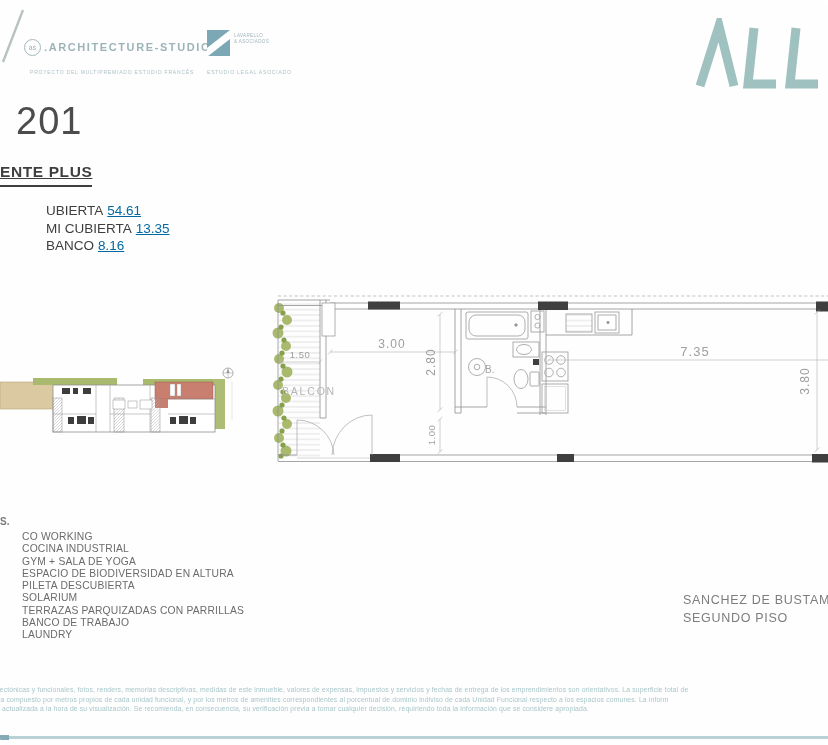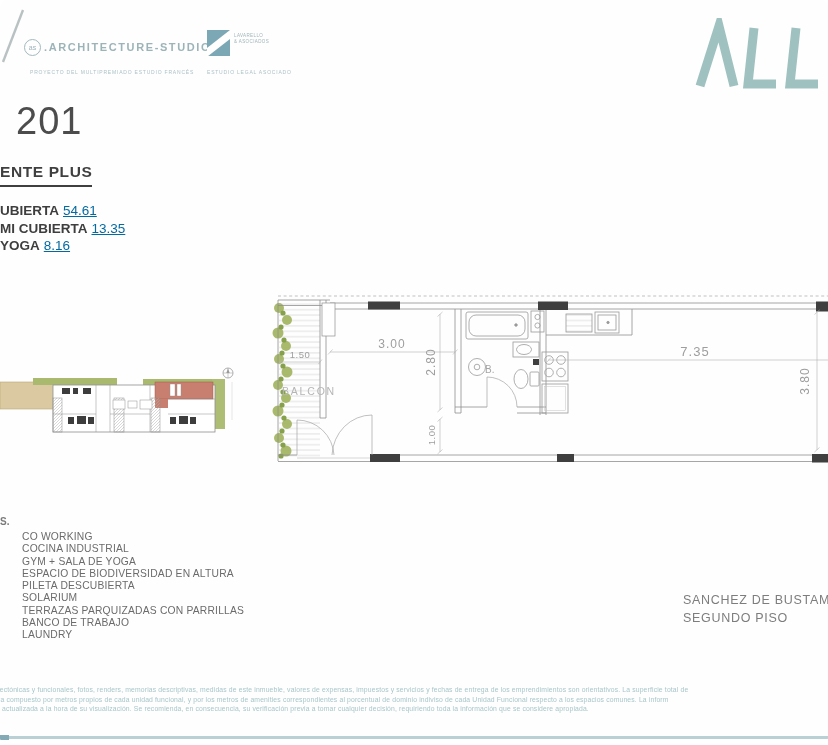--- a/index.html
+++ b/index.html
@@ -16,23 +16,23 @@
   .arch-sub{top:69px;left:30px;font-size:5px;letter-spacing:0.8px;color:#aec2c6;}
   .legal-sub{top:69px;left:207px;font-size:5px;letter-spacing:0.8px;color:#aec2c6;}
   .legal-square{top:30px;left:207px;width:23px;height:26px;background:#7ca7b4;overflow:hidden;}
   .legal-square .slash{position:absolute;left:-6px;top:8px;width:40px;height:7px;background:#ffffff;
                        transform:rotate(-38deg);}
   .legal-txt{top:33px;left:234px;font-size:4.5px;color:#9fb4b8;line-height:6px;letter-spacing:.4px;}
 
   
   .unit-number{top:100px;left:16px;font-size:38px;color:#4c4c4c;letter-spacing:1px;}
   .unit-type{top:163px;left:0px;font-size:15.5px;font-weight:bold;color:#3f3f3f;
-             letter-spacing:0.6px;border-bottom:2px solid #3f3f3f;padding-bottom:4px;}
+             letter-spacing:0.6px;border-bottom:2px solid #3f3f3f;padding-bottom:4px;text-decoration:underline;}
   .areas{top:202px;left:0px;font-size:13.5px;line-height:17.6px;color:#4a4a4a;}
-  .areas .lbl{font-weight:bold;color:#3e3e3e;}
+  .areas .lbl{font-weight:normal;color:#3e3e3e;margin-left:46px;}
   .areas .val{font-weight:normal;color:#0369a1;margin-left:4px;text-decoration:underline;}
 
   
   .amen-frag{top:516px;left:0px;font-size:10px;color:#7a7a7a;font-weight:bold;}
   .amenities{top:531px;left:22px;font-size:10.3px;line-height:12.3px;color:#6b6b6b;letter-spacing:.2px;}
 
   
   .location{top:592px;left:683px;width:160px;font-size:12.5px;line-height:17.5px;
             color:#7d7d7d;letter-spacing:.7px;white-space:nowrap;}
 
@@ -81,21 +81,21 @@
   <div class="abs unit-type">ENTE PLUS</div>
 
   <div class="abs areas">
     <div>
       <span class="lbl">UBIERTA</span><span class="val">54.61</span>
     </div>
     <div>
       <span class="lbl">MI CUBIERTA</span><span class="val">13.35</span>
     </div>
     <div>
-      <span class="lbl">YOGA</span><span class="val">8.16</span>
+      <span class="lbl">BANCO</span><span class="val">8.16</span>
     </div>
   </div>
 
   <svg class="abs" style="top:280px;left:270px;" width="558" height="196" viewBox="0 0 558 196">
     <defs>
       <pattern id="hatchH" width="4" height="5.4" patternUnits="userSpaceOnUse">
         <path d="M0,2.7 H4" stroke="#d8d8d8" stroke-width="0.8"></path>
       </pattern>
       <pattern id="hatchD" width="3.4" height="3.4" patternUnits="userSpaceOnUse">
         <path d="M0,3.4 L3.4,0" stroke="#b7b7b7" stroke-width="0.6"></path>

